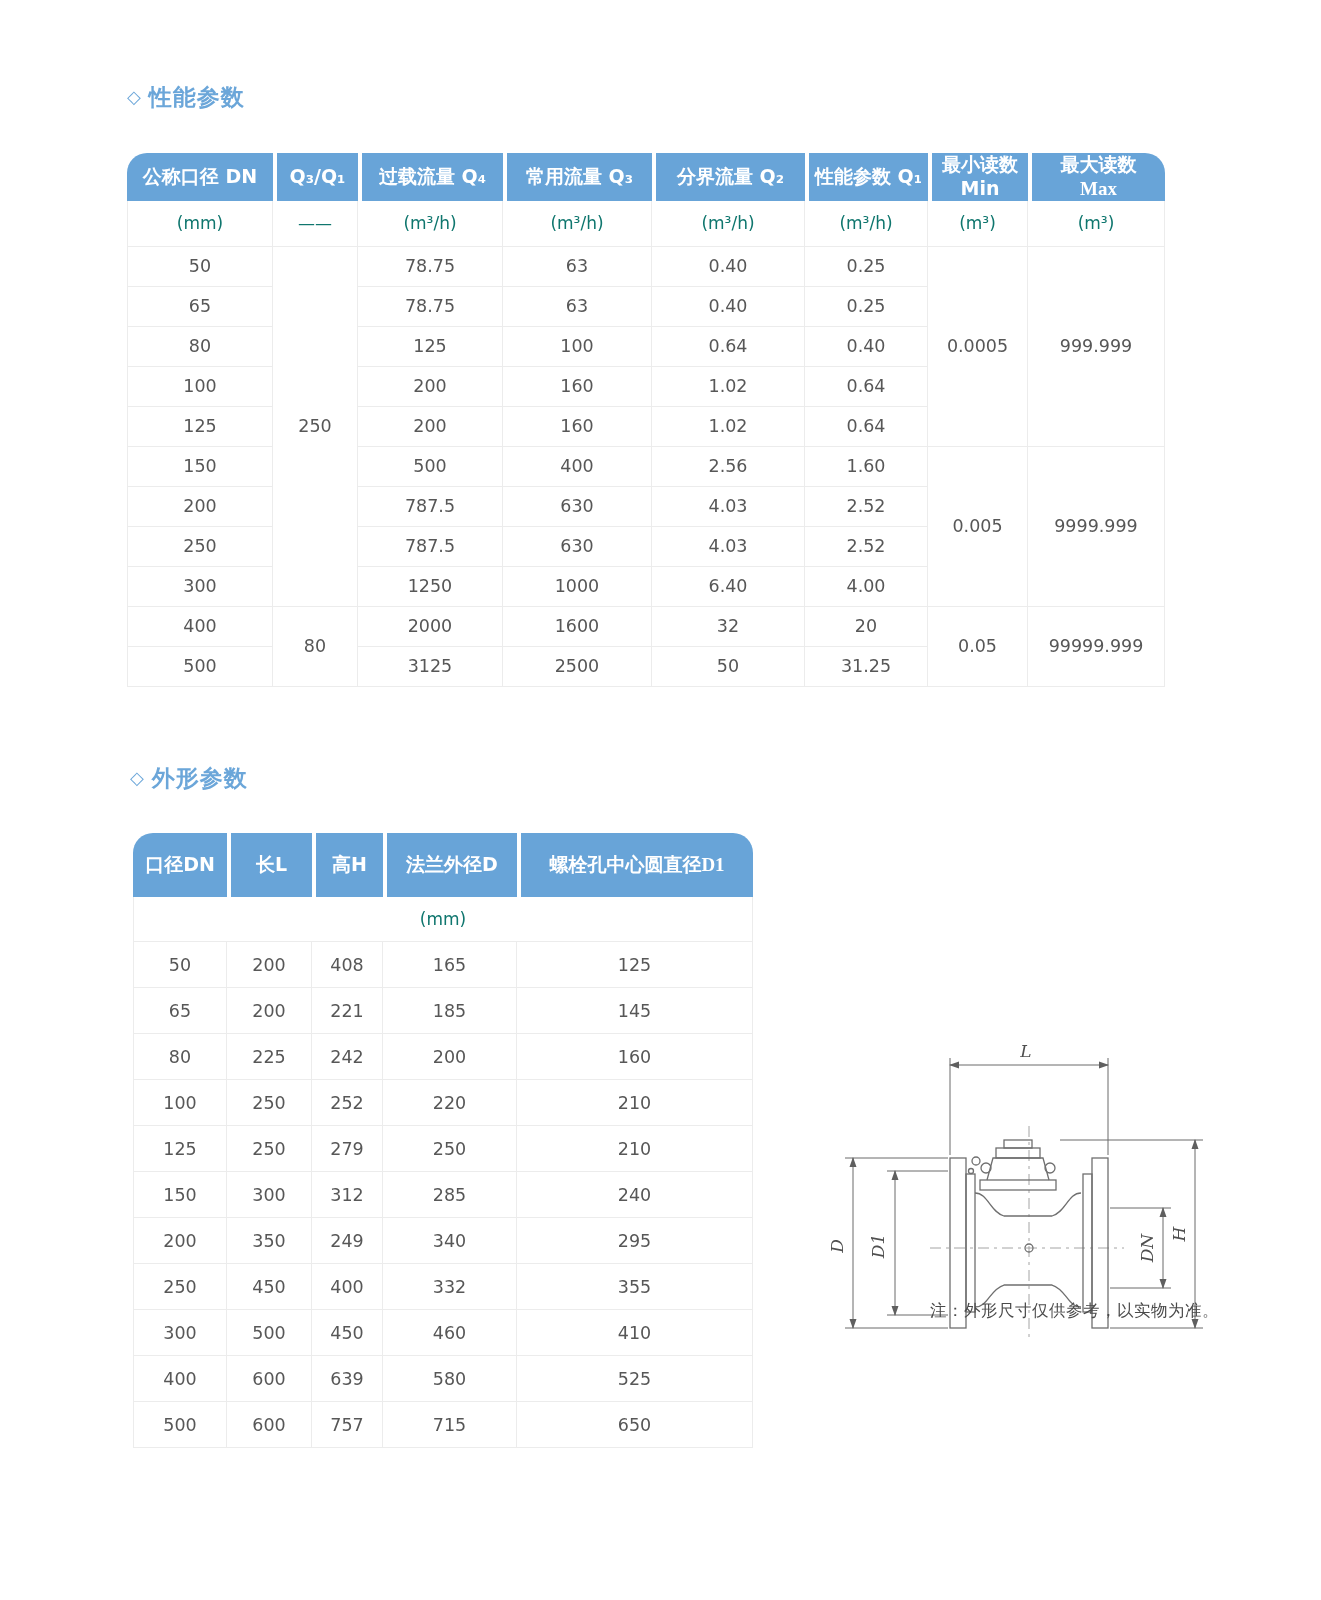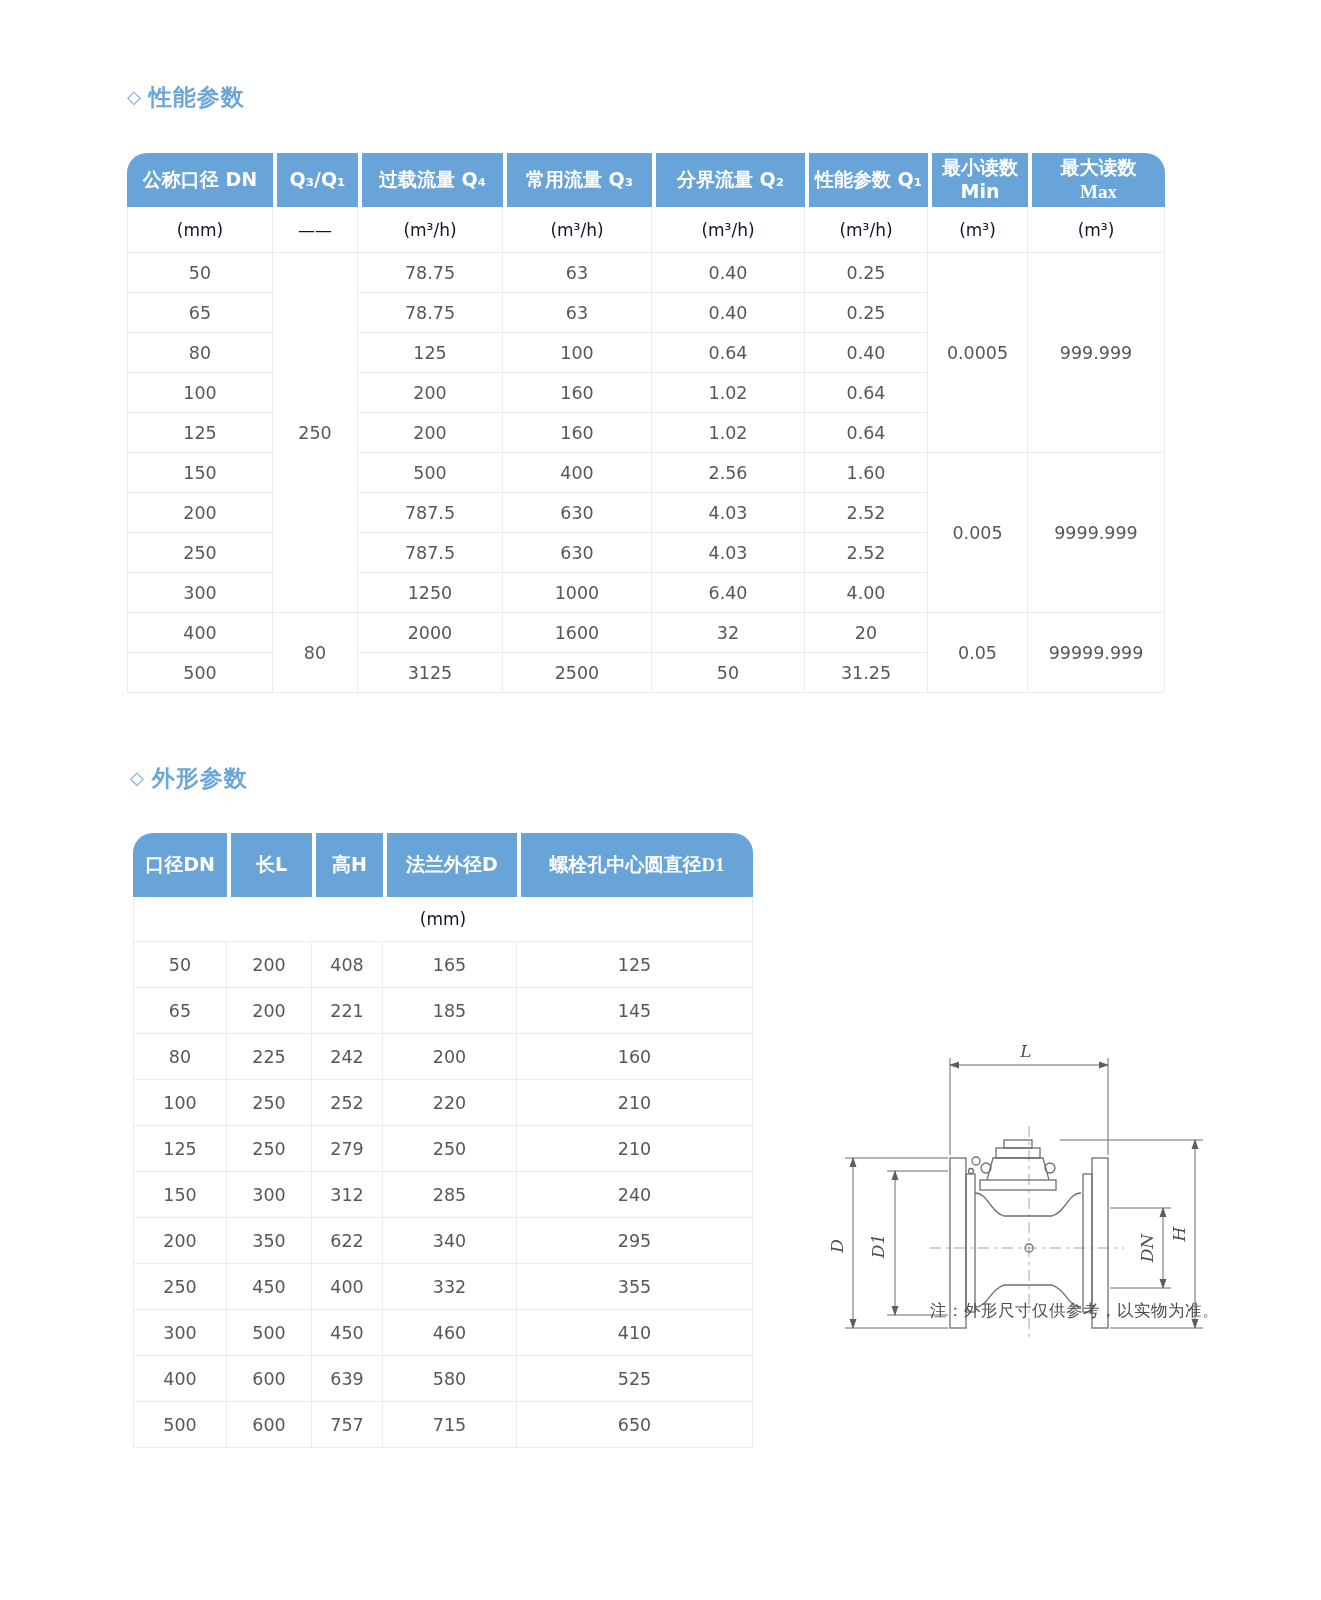--- a/index.html
+++ b/index.html
@@ -10,23 +10,23 @@
   .section-title .dia{font-size:18px;font-weight:normal;transform:translateY(-1px);}
   table{border-collapse:separate;border-spacing:0;table-layout:fixed;position:absolute;}
   th{vertical-align:middle;text-align:center;background:#68a4d8;color:#fff;
      font-weight:600;font-size:19px;line-height:1.25;padding:0 2px;}
   th+th{border-left:4px solid #fff;}
   th:first-child{border-top-left-radius:20px;}
   th:last-child{border-top-right-radius:20px;font-family:Liberation Serif, serif;}
   td{vertical-align:middle;text-align:center;color:#575757;font-size:17.5px;
      border-right:1px solid #ececec;border-bottom:1px solid #ececec;background:#fff;padding:0;}
   td.cl{border-left:1px solid #ececec;}
-  tr.units td{color:#0f172a;font-size:17px;}
+  tr.units td{color:#0f766e;font-size:17px;}
   .t1{left:127px;top:153px;width:1038px;}
-  .t1 thead tr{height:54px;}
+  .t1 thead tr{height:47px;}
   .t1 tr.units{height:46px;}
   .t1 tbody tr{height:40px;}
   .t2{left:133px;top:833px;width:620px;}
   .t2 thead tr{height:64px;}
   .t2 tr.units{height:45px;}
   .t2 tbody tr{height:46px;}
   .drawing{position:absolute;left:810px;top:1028px;}
   .drawing .part{stroke:#6f6f6f;stroke-width:1.3;fill:none;}
   .drawing .dim{stroke:#6a6a6a;stroke-width:1;fill:none;}
   .drawing .cline{stroke:#9a9a9a;stroke-width:0.9;fill:none;stroke-dasharray:11 5 3 5;}
@@ -236,21 +236,21 @@
       <tr>
         <td class="cl">150</td>
         <td>300</td>
         <td>312</td>
         <td>285</td>
         <td>240</td>
       </tr>
       <tr>
         <td class="cl">200</td>
         <td>350</td>
-        <td>622</td>
+        <td>249</td>
         <td>340</td>
         <td>295</td>
       </tr>
       <tr>
         <td class="cl">250</td>
         <td>450</td>
         <td>400</td>
         <td>332</td>
         <td>355</td>
       </tr>

